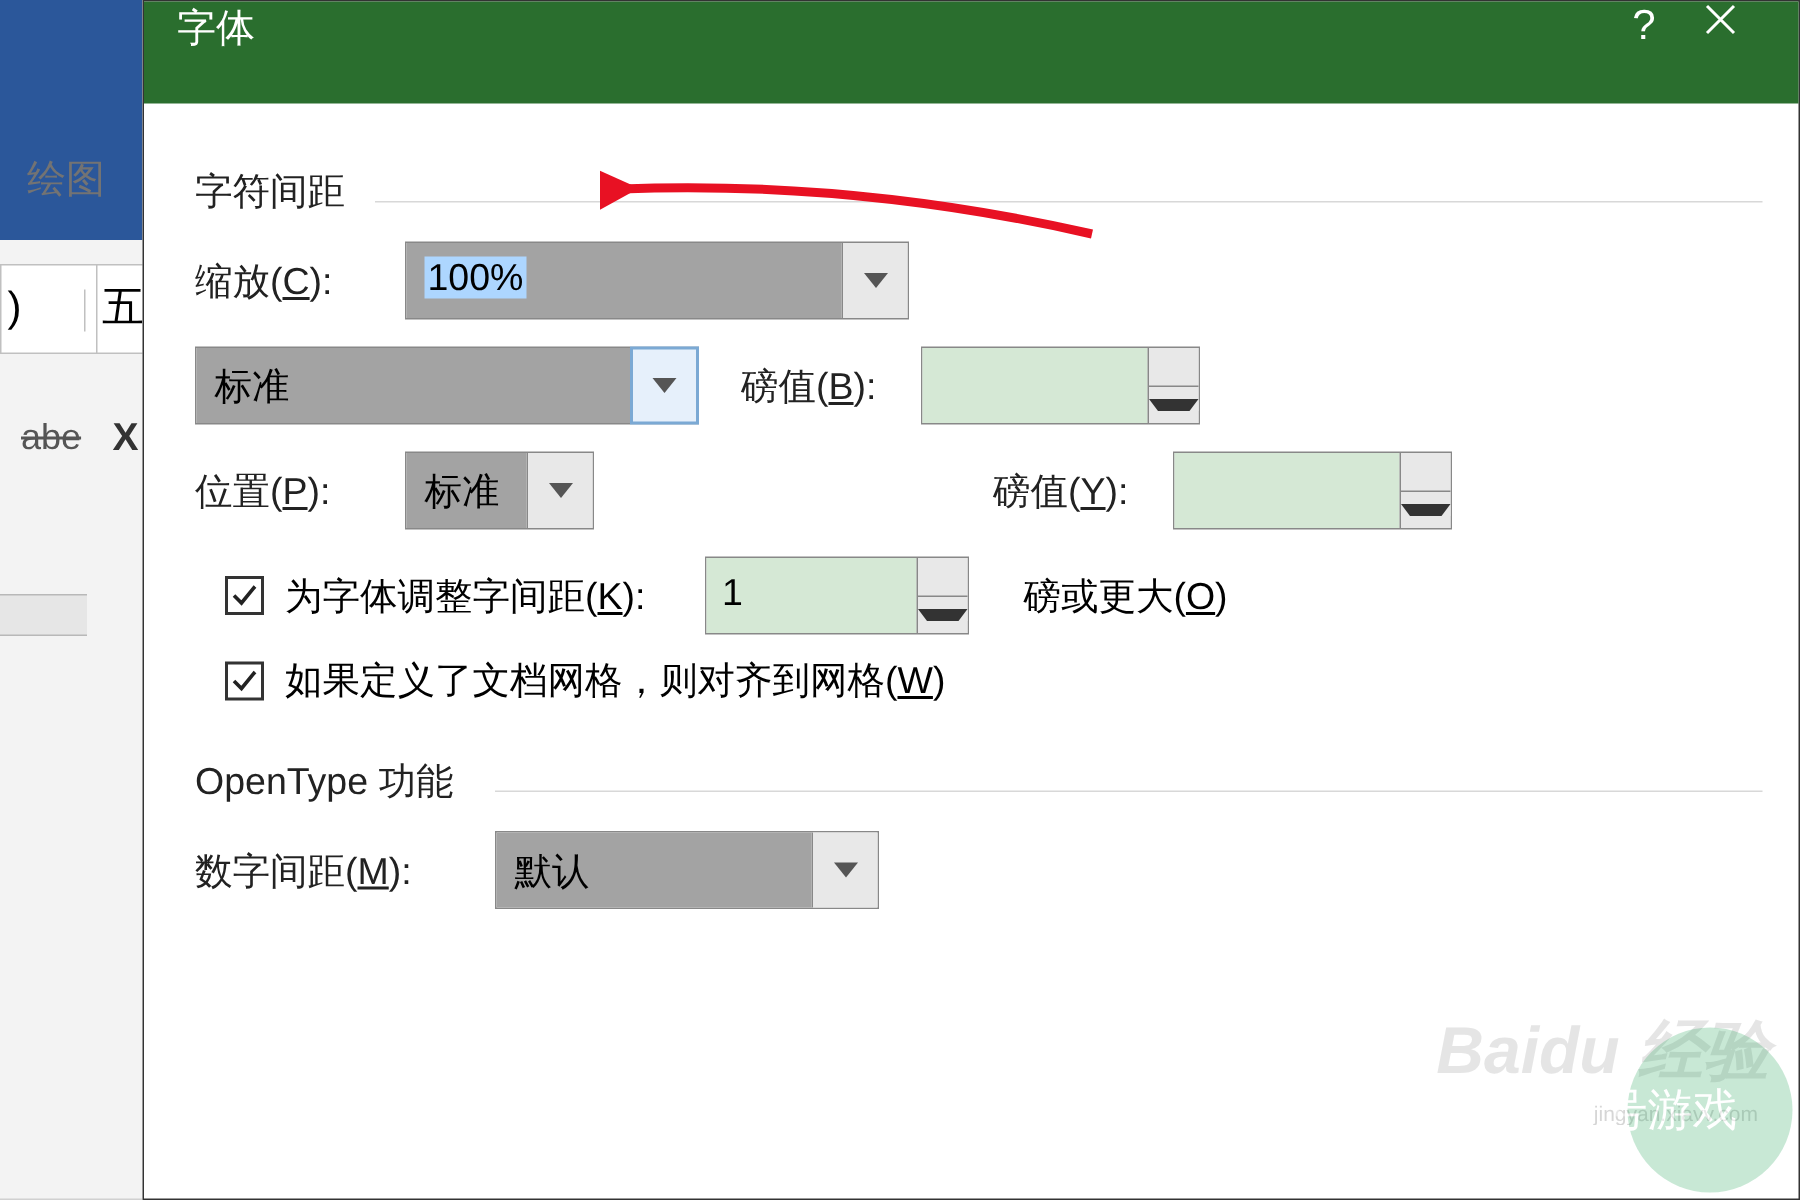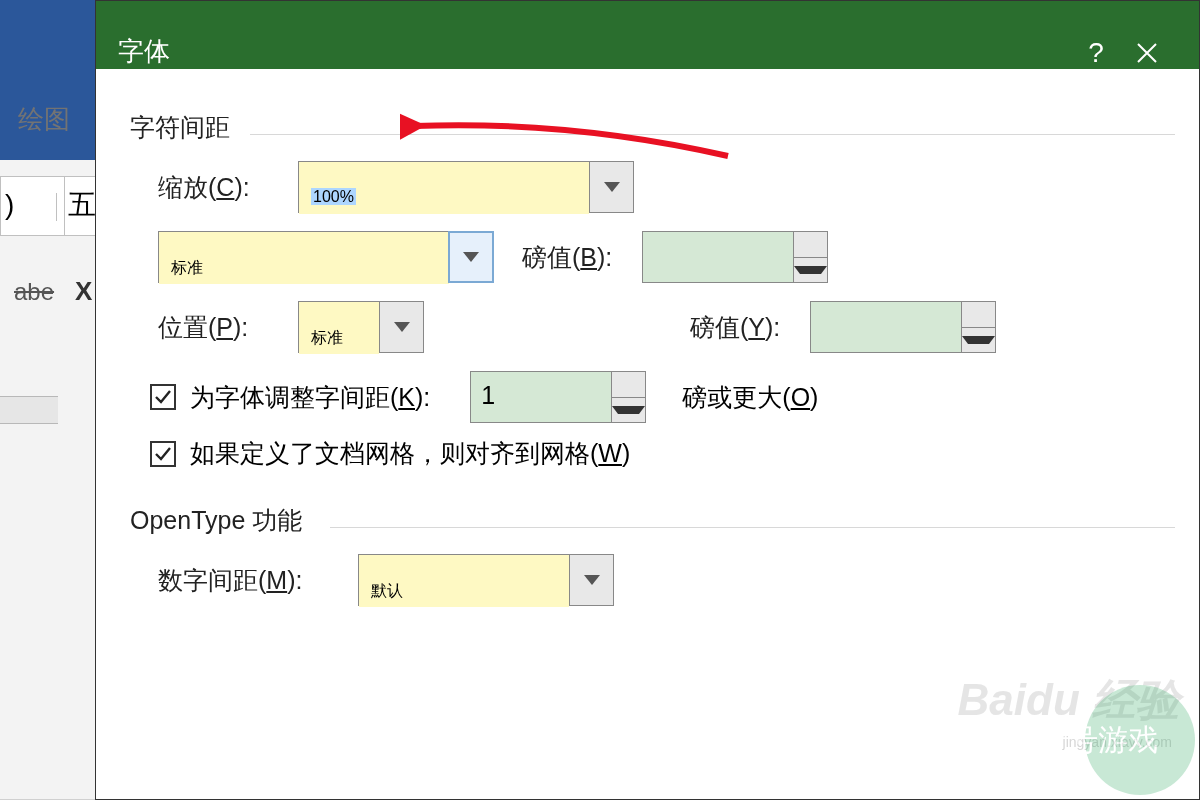--- a/index.html
+++ b/index.html
@@ -8,40 +8,40 @@
 .bg-blue-label{position:absolute;left:18px;top:102px;color:#737373;font-size:26px}
 .bg-gray{position:absolute;left:0;top:160px;width:95px;height:640px;background:#f3f3f3;border-bottom:1px solid #d0d0d0}
 .bg-toolbar{position:absolute;left:0;top:176px;width:95px;height:60px;background:#fff;border:1px solid #c0c0c0}
 .bg-toolbar .drop{position:absolute;right:4px;top:16px;width:34px;height:28px;border-left:1px solid #c0c0c0;text-align:center;line-height:28px;color:#555}
 .bg-toolbar .txt{position:absolute;left:4px;top:12px;font-size:28px}
 .bg-toolbar2{position:absolute;left:64px;top:176px;width:36px;height:60px;background:#fff;border:1px solid #c0c0c0;font-size:28px;line-height:56px;text-align:center}
 .bg-strike{position:absolute;left:14px;top:278px;font-size:24px;color:#555;text-decoration:line-through}
 .bg-x{position:absolute;left:75px;top:276px;font-size:26px;font-weight:bold;color:#333}
 .bg-divider{position:absolute;left:0;top:396px;width:58px;height:28px;background:#e6e6e6;border-top:1px solid #b8b8b8;border-bottom:1px solid #b8b8b8}
 .dialog{position:absolute;left:95px;top:0;width:1105px;height:800px;background:#fff;border:1px solid #333}
-.titlebar{height:68px;background:#2a6e2e;display:flex;align-items:flex-end;padding:0 22px;color:#fff}
+.titlebar{height:68px;background:#2a6e2e;display:flex;align-items:flex-start;padding:0 22px;color:#fff}
 .titlebar .title{font-size:26px;flex:1}
 .titlebar .help{width:42px;text-align:center;font-size:28px;cursor:pointer}
 .titlebar .close{width:60px;text-align:center;cursor:pointer}
 .titlebar .close svg{width:24px;height:24px}
 .tabs{height:64px;display:flex;align-items:flex-end;padding-left:14px;margin-top:22px;position:relative}
 .tab{padding:13px 24px 14px;font-size:25px;color:#222;border:1px solid transparent;cursor:pointer;background:#fff}
 .tab.inactive{border:1px solid #ccc;border-bottom:1px solid #ccc;background:#fafafa}
 .tab.active{border:1px solid #ccc;border-bottom:1px solid #fff;position:relative;z-index:2}
 .tab-underline{position:absolute;left:14px;right:22px;bottom:0;height:1px;background:#ccc}
 .body{padding:14px 24px 0 34px}
 .section-title{font-size:25px;color:#222;margin:28px 0 8px 0}
 .hr{border:none;border-top:1px solid #d8d8d8;margin-left:120px;margin-top:-18px;margin-bottom:26px}
-.row{display:flex;align-items:center;margin:18px 0 18px 28px}
+.row{display:flex;align-items:center;margin:18px 0 18px 0}
 .lbl{font-size:25px;color:#222;width:140px}
 .lbl2{font-size:25px;color:#222;margin-left:28px;width:120px}
 .lbl3{font-size:25px;color:#222;width:200px}
 .u{text-decoration:underline}
 .combo{display:flex;height:52px;border:1px solid #888}
-.combo .val{background:#fef9c3;font-size:16px;padding:26px 12px;min-width:290px}
+.combo .val{background:#a3a3a3;font-size:25px;padding:9px 12px;min-width:290px}
 .combo .val .hl{background:#add6ff;padding:0 2px}
 .combo .btn{width:44px;background:#e8e8e8;border-left:1px solid #888;display:flex;align-items:center;justify-content:center;cursor:pointer}
 .combo.small .val{min-width:80px}
 .combo.blue .btn{background:#e6f0fb;border:2px solid #7ba9d4;width:46px;margin:-1px}
 .chev{width:0;height:0;border-left:8px solid transparent;border-right:8px solid transparent;border-top:10px solid #555}
 .spin{display:flex;height:52px;border:1px solid #888}
 .spin .val{background:#d5e8d5;min-width:150px;font-size:25px;padding:9px 10px}
 .spin .btns{width:34px;display:flex;flex-direction:column;border-left:1px solid #888}
 .spin .btns div{flex:1;background:#e8e8e8;display:flex;align-items:center;justify-content:center;cursor:pointer;border-bottom:1px solid #888}
 .spin .btns div:last-child{border-bottom:none}

